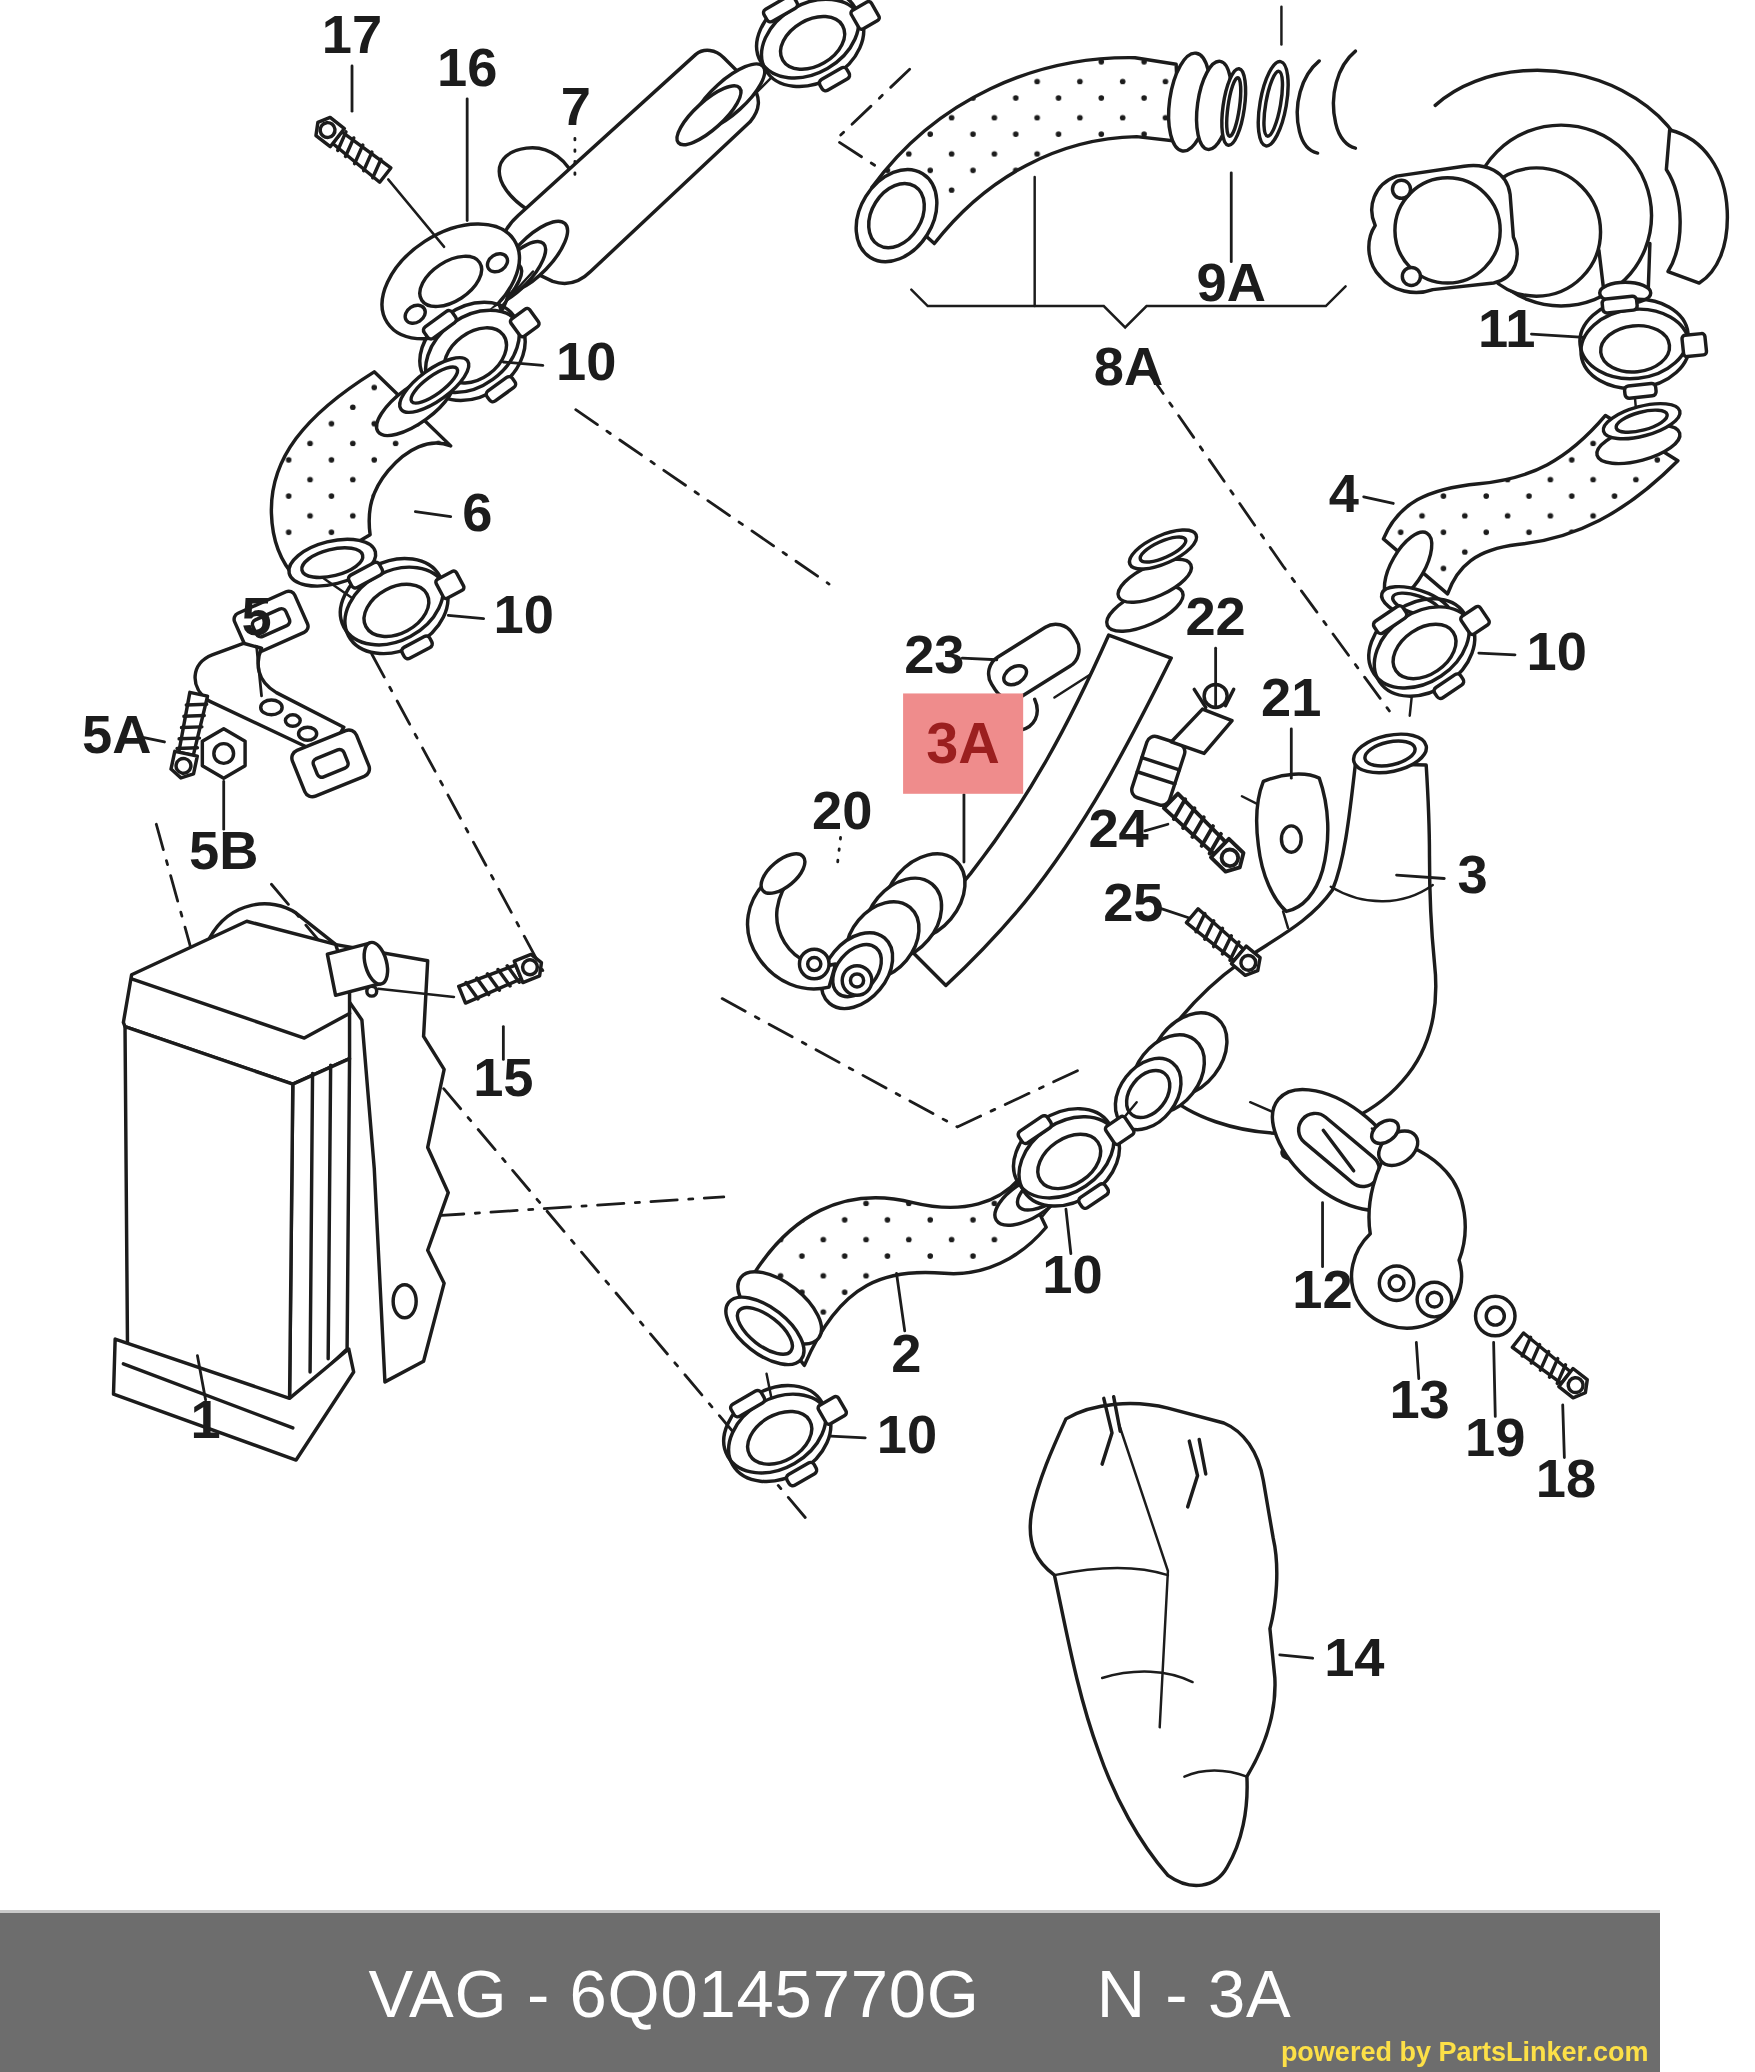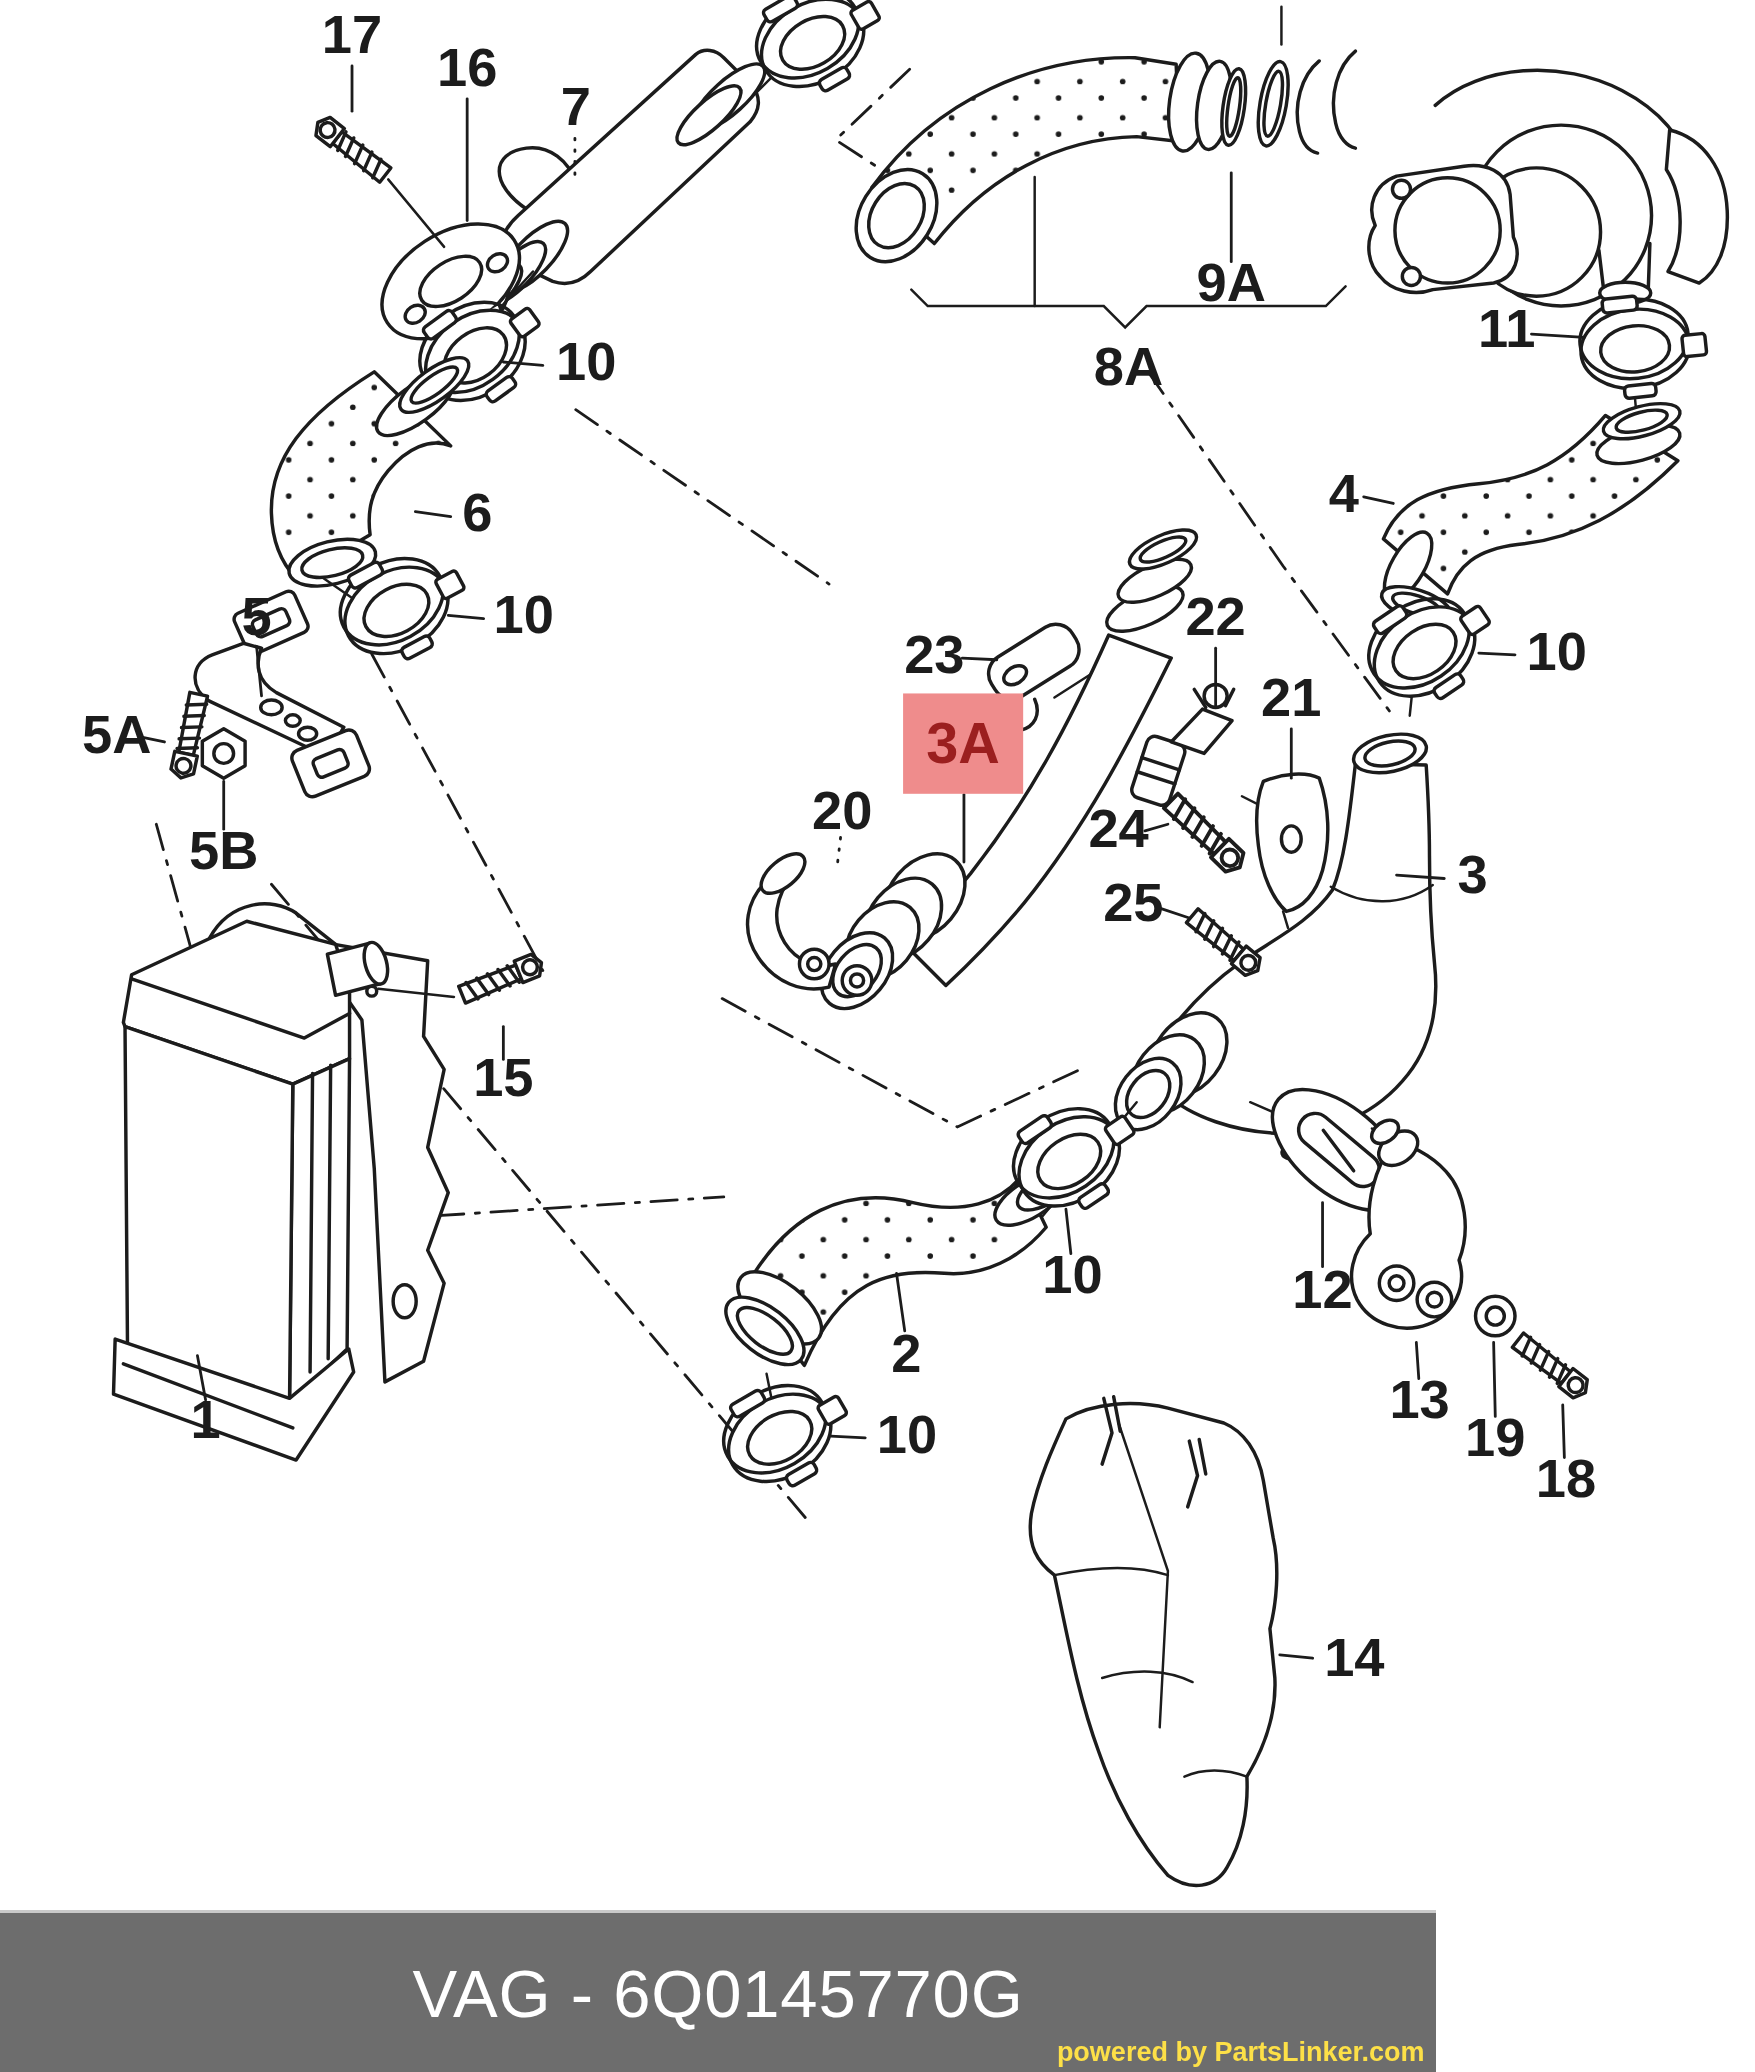--- a/index.html
+++ b/index.html
@@ -8,21 +8,21 @@
   svg.drawing{position:absolute;top:0;left:0;display:block;}
   .ln{stroke:#1c1c1c;stroke-width:4.2;stroke-linecap:round;stroke-linejoin:round;fill:none;}
   .fw{fill:#ffffff;}
   .fd{fill:url(#dots);}
   .thin{stroke:#1c1c1c;stroke-width:3;fill:none;stroke-linecap:round;}
   .ldr{stroke:#1c1c1c;stroke-width:3.4;fill:none;stroke-linecap:round;}
   .dash{stroke:#1c1c1c;stroke-width:3.4;fill:none;stroke-dasharray:32 14 5 14;stroke-linecap:round;}
   .dot-ldr{stroke:#1c1c1c;stroke-width:3.4;fill:none;stroke-dasharray:2 12;stroke-linecap:round;}
   .callout{font-family:"Liberation Sans",sans-serif;font-size:66px;font-weight:600;fill:#1c1c1c;}
   .callout-hl{font-family:"Liberation Sans",sans-serif;font-size:70px;font-weight:600;}
-  .footer{position:absolute;left:0;bottom:0;width:1436px;height:163px;background:#6d6d6d;border-top:3.3px solid #c9c9c9;box-sizing:border-box;display:flex;align-items:center;justify-content:center;gap:117px;}
+  .footer{position:absolute;left:0;bottom:0;width:1660px;height:163px;background:#6d6d6d;border-top:3.3px solid #c9c9c9;box-sizing:border-box;display:flex;align-items:center;justify-content:center;gap:117px;}
   .footer-main{color:#ffffff;font-size:67px;letter-spacing:0.8px;white-space:pre;}
   .credit{position:absolute;right:11.5px;bottom:5px;color:#fde047;font-size:27px;font-weight:700;}
 </style>
 </head>
 <body>
 
 <div class="stage">
 
 <svg class="drawing" width="1756" height="1910" viewBox="0 0 2135 2322" xmlns="http://www.w3.org/2000/svg">
   <defs>
@@ -470,17 +470,18 @@
     <text class="callout" x="1608" y="1590" text-anchor="middle">12</text>
     <text class="callout" x="1726" y="1724" text-anchor="middle">13</text>
     <text class="callout" x="1818" y="1770" text-anchor="middle">19</text>
     <text class="callout" x="1904" y="1820" text-anchor="middle">18</text>
     <text class="callout" x="1610" y="2038" text-anchor="start">14</text>
   </g>
 </svg>
 
 <div class="footer">
   <span class="footer-main">VAG - 6Q0145770G</span>
+  <span class="footer-main">N - 3A</span>
   <span class="credit">powered by PartsLinker.com</span>
 </div>
 
 </div>
 
 
 </body></html>

